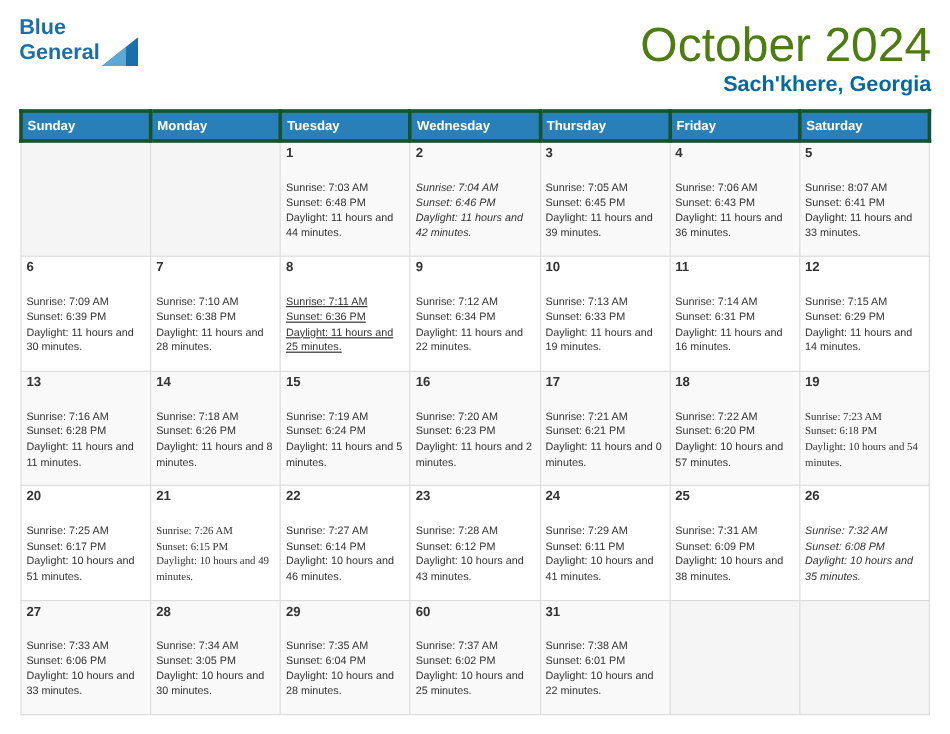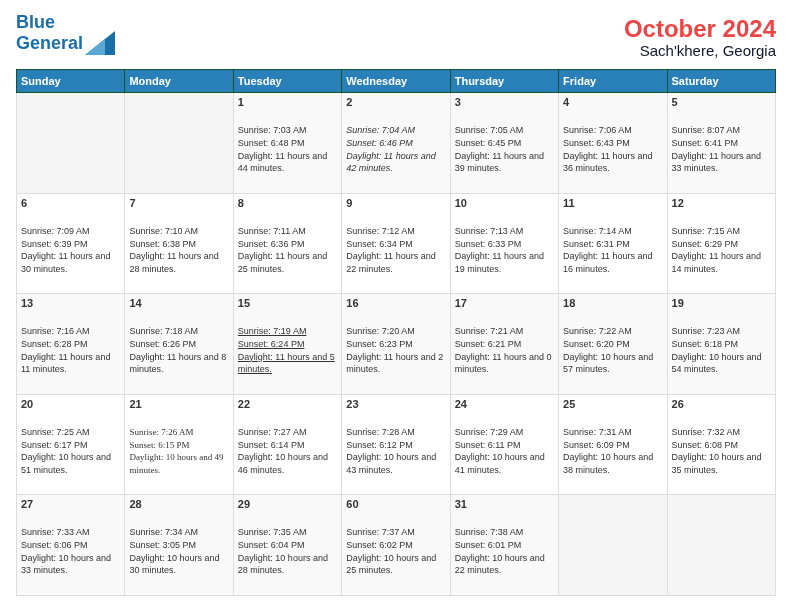--- a/index.html
+++ b/index.html
@@ -39,43 +39,44 @@
     .logo-icon {
       width: 30px;
       height: 24px;
       margin-left: 2px;
       margin-top: -2px;
     }
     .title-block {
       text-align: right;
     }
     .main-title {
-      font-size: 24px;
+      font-size: 40px;
+      font-weight: normal;
+      color: #4d7c0f;
+      line-height: 1.1;
+    }
+    .subtitle {
+      font-size: 18px;
+      color: #0369a1;
       font-weight: bold;
-      color: #ef4444;
-      line-height: 1.1;
-    }
-    .subtitle {
-      font-size: 15px;
-      color: #0f172a;
     }
     .calendar {
       flex: 1;
       border: 1px solid #ccc;
       border-collapse: collapse;
       width: 100%;
       table-layout: fixed;
     }
     .calendar th {
       background: #2980b9;
       color: #fff;
       font-size: 11px;
       font-weight: bold;
       padding: 5px 4px;
-      border: 1px solid #14532d;
+      border: 3px solid #14532d;
       text-align: left;
     }
     .calendar td {
       vertical-align: top;
       border: 1px solid #ddd;
       padding: 3px 4px;
       font-size: 9.5px;
       color: #333;
       height: 78px;
       background: #fff;
@@ -182,21 +183,21 @@
 Daylight: 11 hours and 30 minutes.</div>
           </td>
           <td>
             <span class="day-num">7</span>
             <div class="day-info" style="white-space: pre-line;">Sunrise: 7:10 AM
 Sunset: 6:38 PM
 Daylight: 11 hours and 28 minutes.</div>
           </td>
           <td>
             <span class="day-num">8</span>
-            <div class="day-info" style="white-space: pre-line;">Sunrise: 7:11 AM
+            <div class="day-info" style="white-space: pre-line; text-decoration: underline;">Sunrise: 7:11 AM
 Sunset: 6:36 PM
 Daylight: 11 hours and 25 minutes.</div>
           </td>
           <td>
             <span class="day-num">9</span>
             <div class="day-info" style="white-space: pre-line;">Sunrise: 7:12 AM
 Sunset: 6:34 PM
 Daylight: 11 hours and 22 minutes.</div>
           </td>
           <td>
@@ -226,21 +227,21 @@
 Daylight: 11 hours and 11 minutes.</div>
           </td>
           <td>
             <span class="day-num">14</span>
             <div class="day-info" style="white-space: pre-line;">Sunrise: 7:18 AM
 Sunset: 6:26 PM
 Daylight: 11 hours and 8 minutes.</div>
           </td>
           <td>
             <span class="day-num">15</span>
-            <div class="day-info" style="white-space: pre-line; text-decoration: underline;">Sunrise: 7:19 AM
+            <div class="day-info" style="white-space: pre-line;">Sunrise: 7:19 AM
 Sunset: 6:24 PM
 Daylight: 11 hours and 5 minutes.</div>
           </td>
           <td>
             <span class="day-num">16</span>
             <div class="day-info" style="white-space: pre-line;">Sunrise: 7:20 AM
 Sunset: 6:23 PM
 Daylight: 11 hours and 2 minutes.</div>
           </td>
           <td>
@@ -250,21 +251,21 @@
 Daylight: 11 hours and 0 minutes.</div>
           </td>
           <td>
             <span class="day-num">18</span>
             <div class="day-info" style="white-space: pre-line;">Sunrise: 7:22 AM
 Sunset: 6:20 PM
 Daylight: 10 hours and 57 minutes.</div>
           </td>
           <td>
             <span class="day-num">19</span>
-            <div class="day-info" style="white-space: pre-line;">Sunrise: 7:23 AM
+            <div class="day-info" style="white-space: pre-line; font-family: Liberation Serif, serif;">Sunrise: 7:23 AM
 Sunset: 6:18 PM
 Daylight: 10 hours and 54 minutes.</div>
           </td>
         </tr>
         <tr>
           <td>
             <span class="day-num">20</span>
             <div class="day-info" style="white-space: pre-line;">Sunrise: 7:25 AM
 Sunset: 6:17 PM
 Daylight: 10 hours and 51 minutes.</div>
@@ -294,21 +295,21 @@
 Daylight: 10 hours and 41 minutes.</div>
           </td>
           <td>
             <span class="day-num">25</span>
             <div class="day-info" style="white-space: pre-line;">Sunrise: 7:31 AM
 Sunset: 6:09 PM
 Daylight: 10 hours and 38 minutes.</div>
           </td>
           <td>
             <span class="day-num">26</span>
-            <div class="day-info" style="white-space: pre-line;">Sunrise: 7:32 AM
+            <div class="day-info" style="white-space: pre-line; font-style: italic;">Sunrise: 7:32 AM
 Sunset: 6:08 PM
 Daylight: 10 hours and 35 minutes.</div>
           </td>
         </tr>
         <tr>
           <td>
             <span class="day-num">27</span>
             <div class="day-info" style="white-space: pre-line;">Sunrise: 7:33 AM
 Sunset: 6:06 PM
 Daylight: 10 hours and 33 minutes.</div>

